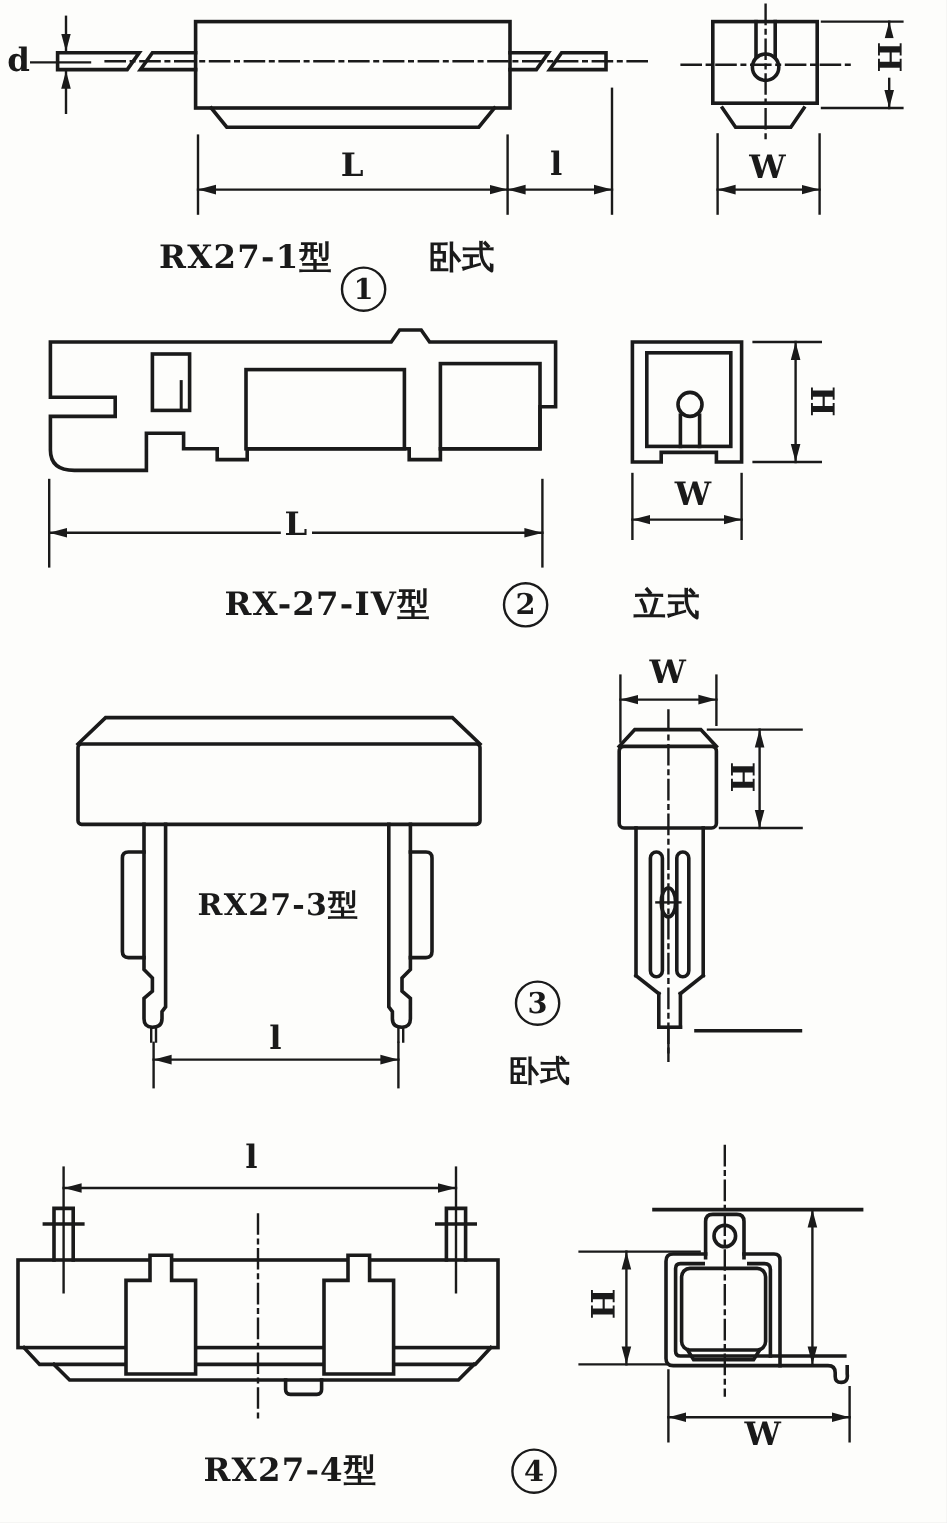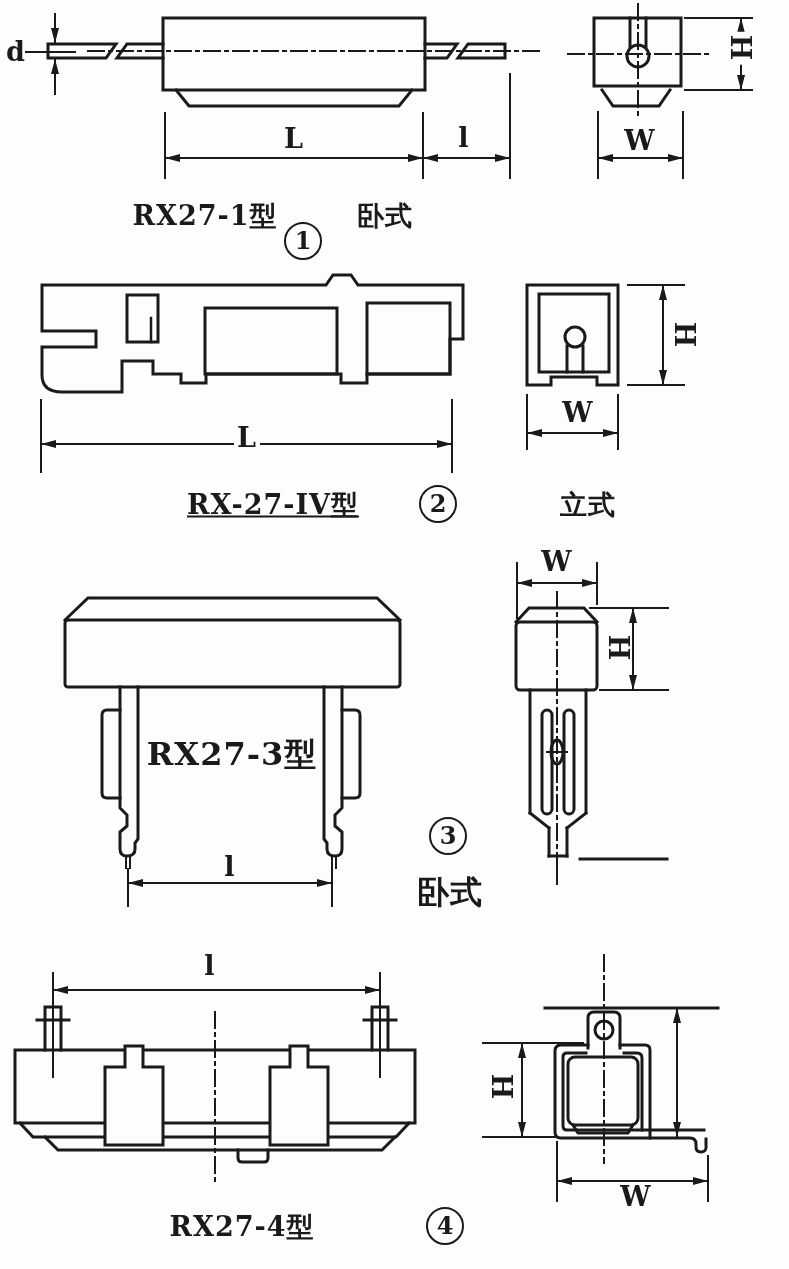--- a/index.html
+++ b/index.html
@@ -8,21 +8,21 @@
     background:#fdfdfb;overflow:hidden;
     font-family:"DejaVu Serif","Liberation Serif",serif;
     color:#1a1a1a;
   }
   svg.art{position:absolute;left:0;top:0;}
   .lbl{
     position:absolute;transform:translate(-50%,-50%);
     font-weight:bold;font-size:27px;white-space:nowrap;
     letter-spacing:1px;line-height:1;
   }
-  .lbl.small{font-size:32px;}
+  .lbl.small{font-size:25px;}
   .lbl.rot{transform:translate(-50%,-50%) rotate(90deg);}
   .lbl.bg{background:#fdfdfb;padding:0 3px;}
   .badge{
     position:absolute;transform:translate(-50%,-50%);
     width:34px;height:34px;border:2.5px solid #1a1a1a;border-radius:50%;
     display:flex;align-items:center;justify-content:center;
     font-weight:bold;font-size:24px;line-height:1;
   }
 </style>
 </head>
@@ -191,22 +191,22 @@
   <div class="lbl" style="left:464px;top:137px;">l</div>
   <div class="lbl" style="left:640px;top:140px;">W</div>
   <div class="lbl rot bg" style="left:740px;top:48px;">H</div>
   <div class="lbl" style="left:205px;top:215px;text-align:right;">RX27-1型</div>
   <div class="lbl" style="left:385px;top:215px;">卧式</div>
   <div class="badge" style="left:303px;top:241px;">1</div>
 
   <div class="lbl bg" style="left:247px;top:437px;">L</div>
   <div class="lbl rot" style="left:684px;top:335px;">H</div>
   <div class="lbl" style="left:578px;top:412px;">W</div>
-  <div class="lbl" style="left:273px;top:504px;text-decoration:underline;">RX-27-IV型</div>
-  <div class="lbl" style="left:588px;top:504px;">立式</div>
+  <div class="lbl" style="left:273px;top:504px;">RX-27-IV型</div>
+  <div class="lbl" style="left:556px;top:504px;">立式</div>
   <div class="badge" style="left:438px;top:504px;">2</div>
 
   <div class="lbl small" style="left:232px;top:754px;">RX27-3型</div>
   <div class="lbl" style="left:230px;top:866px;">l</div>
   <div class="lbl" style="left:557px;top:561px;">W</div>
   <div class="lbl rot" style="left:618px;top:648px;">H</div>
   <div class="badge" style="left:448px;top:836px;">3</div>
   <div class="lbl small" style="left:450px;top:892px;">卧式</div>
 
   <div class="lbl" style="left:210px;top:965px;">l</div>

